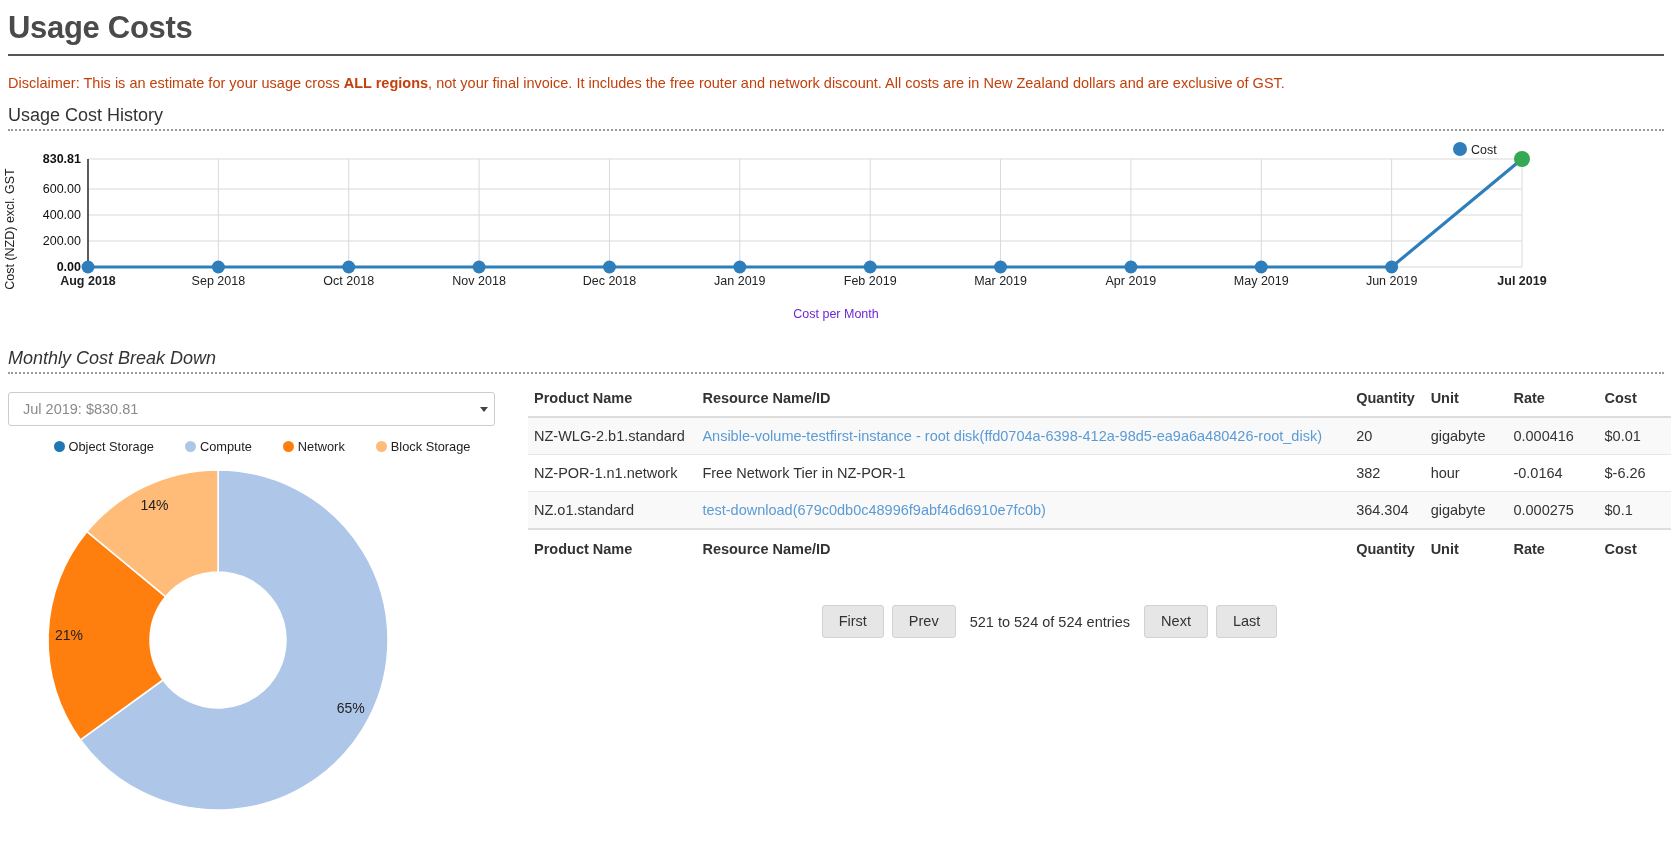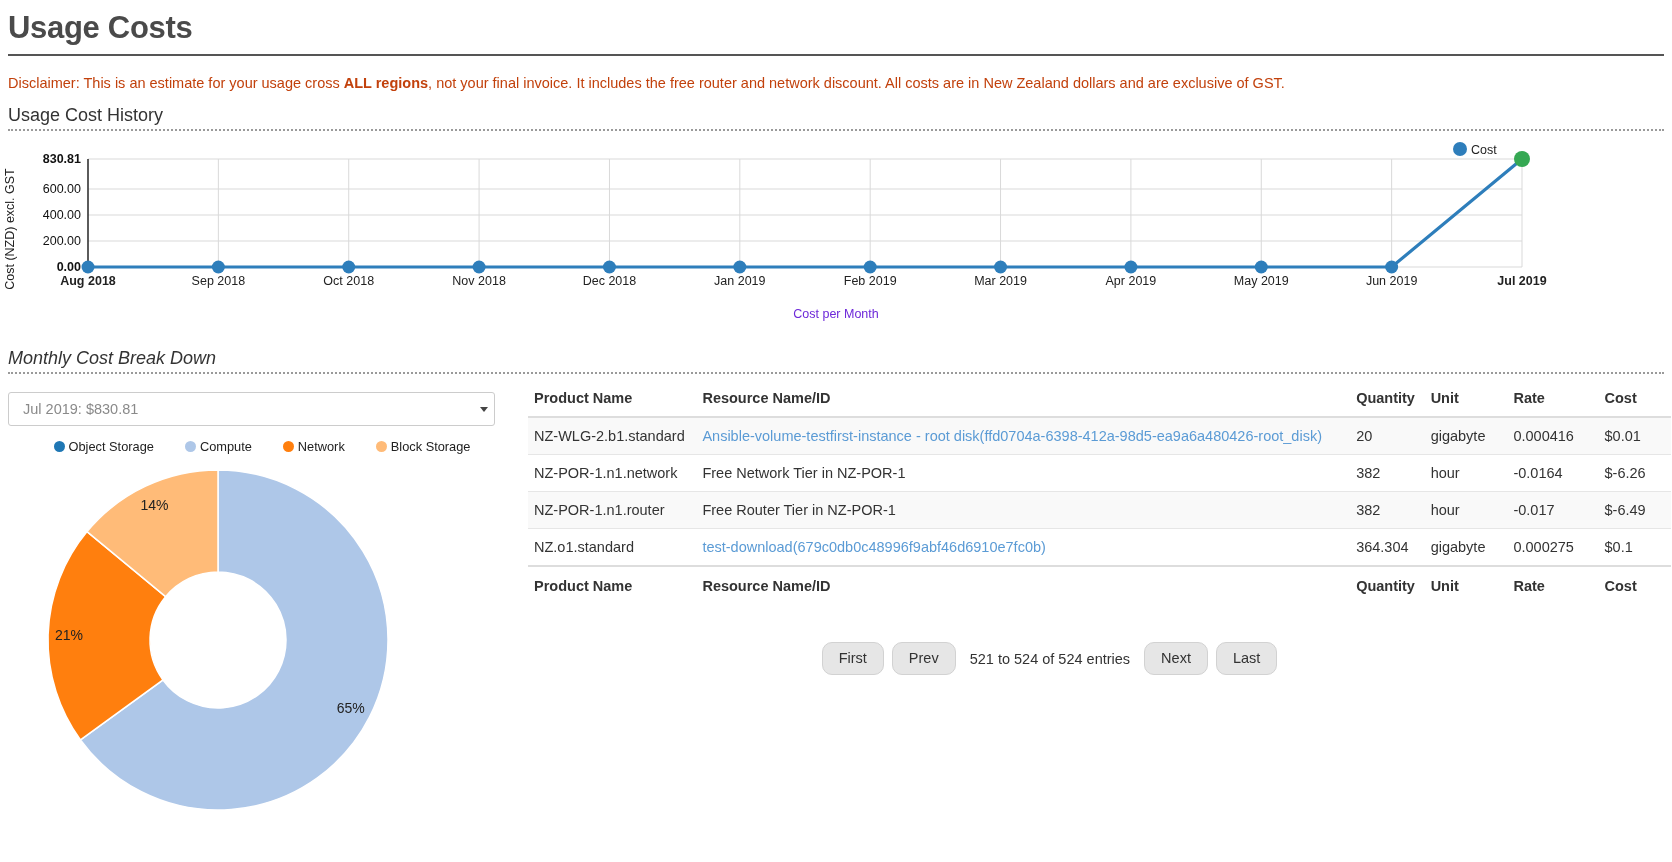--- a/index.html
+++ b/index.html
@@ -183,21 +183,21 @@
     display: flex;
     justify-content: center;
     align-items: center;
     gap: 8px;
     margin-top: 38px;
     padding-right: 100px;
   }
   .pager-btn {
     background: #e6e6e6;
     border: 1px solid #d2d2d2;
-    border-radius: 10px;
+    border-radius: 3px;
     font-size: 14.5px;
     color: #333;
     padding: 7px 16px;
     line-height: 17px;
     cursor: pointer;
     font-family: "Liberation Sans", sans-serif;
   }
   .pager-info {
     font-size: 14.5px;
     color: #333;
@@ -349,28 +349,20 @@
             </tr>
             <tr>
               <td>NZ-POR-1.n1.network</td>
               <td>Free Network Tier in NZ-POR-1</td>
               <td>382</td>
               <td>hour</td>
               <td>-0.0164</td>
               <td>$-6.26</td>
             </tr>
             <tr>
-              <td>NZ-POR-1.n1.router</td>
-              <td>Free Router Tier in NZ-POR-1</td>
-              <td>382</td>
-              <td>hour</td>
-              <td>-0.017</td>
-              <td>$-6.49</td>
-            </tr>
-            <tr>
               <td>NZ.o1.standard</td>
               <td><a href="#">test-download(679c0db0c48996f9abf46d6910e7fc0b)</a></td>
               <td>364.304</td>
               <td>gigabyte</td>
               <td>0.000275</td>
               <td>$0.1</td>
             </tr>
           </tbody>
         <tfoot>
           <tr id="tfoot-row">

